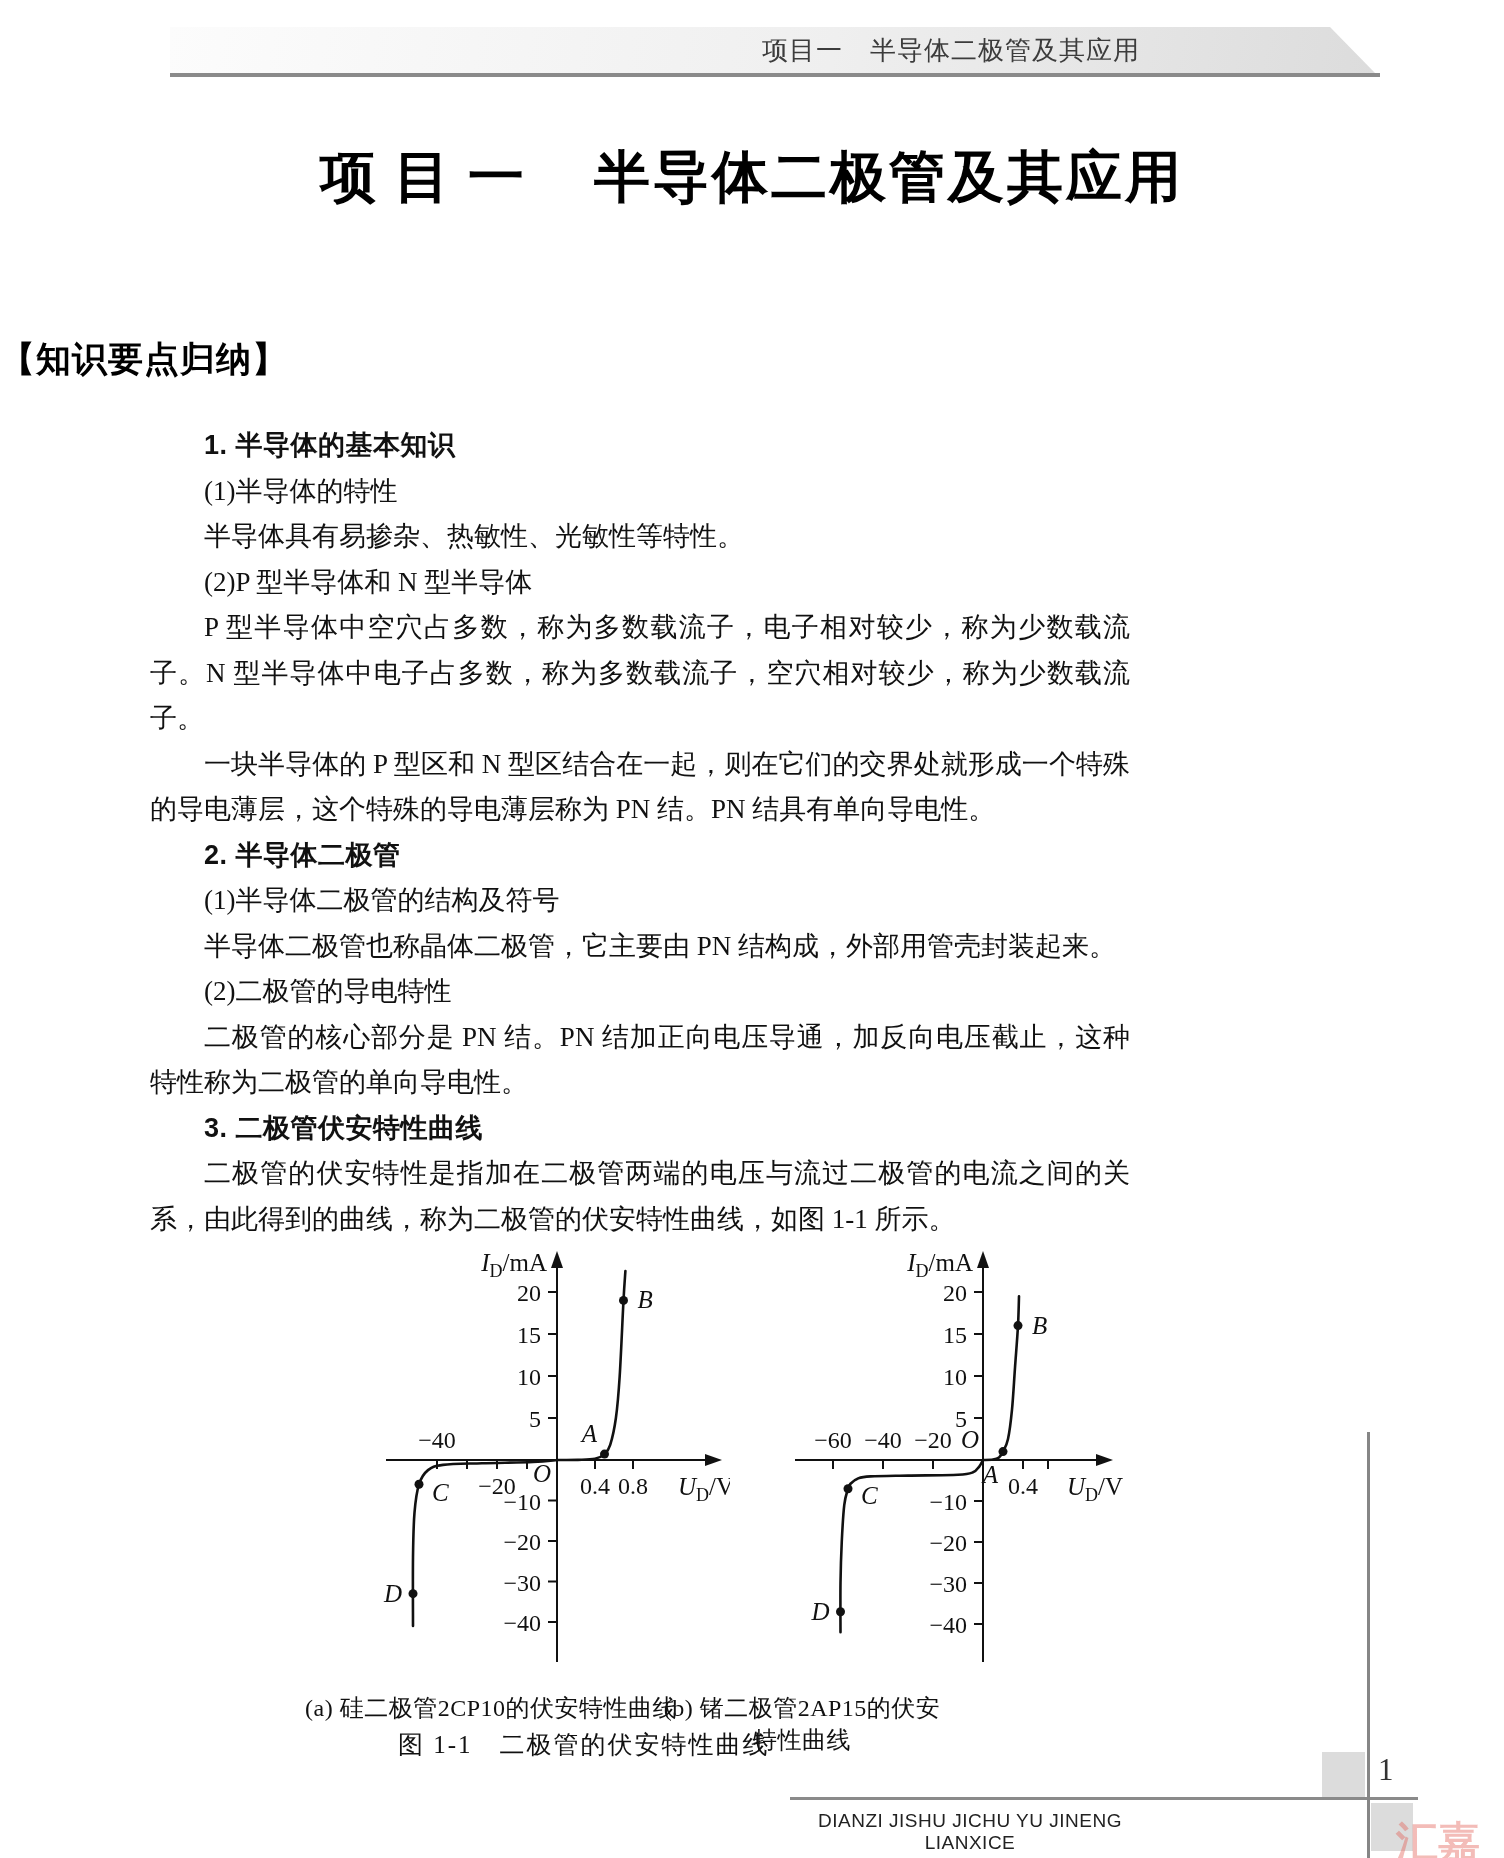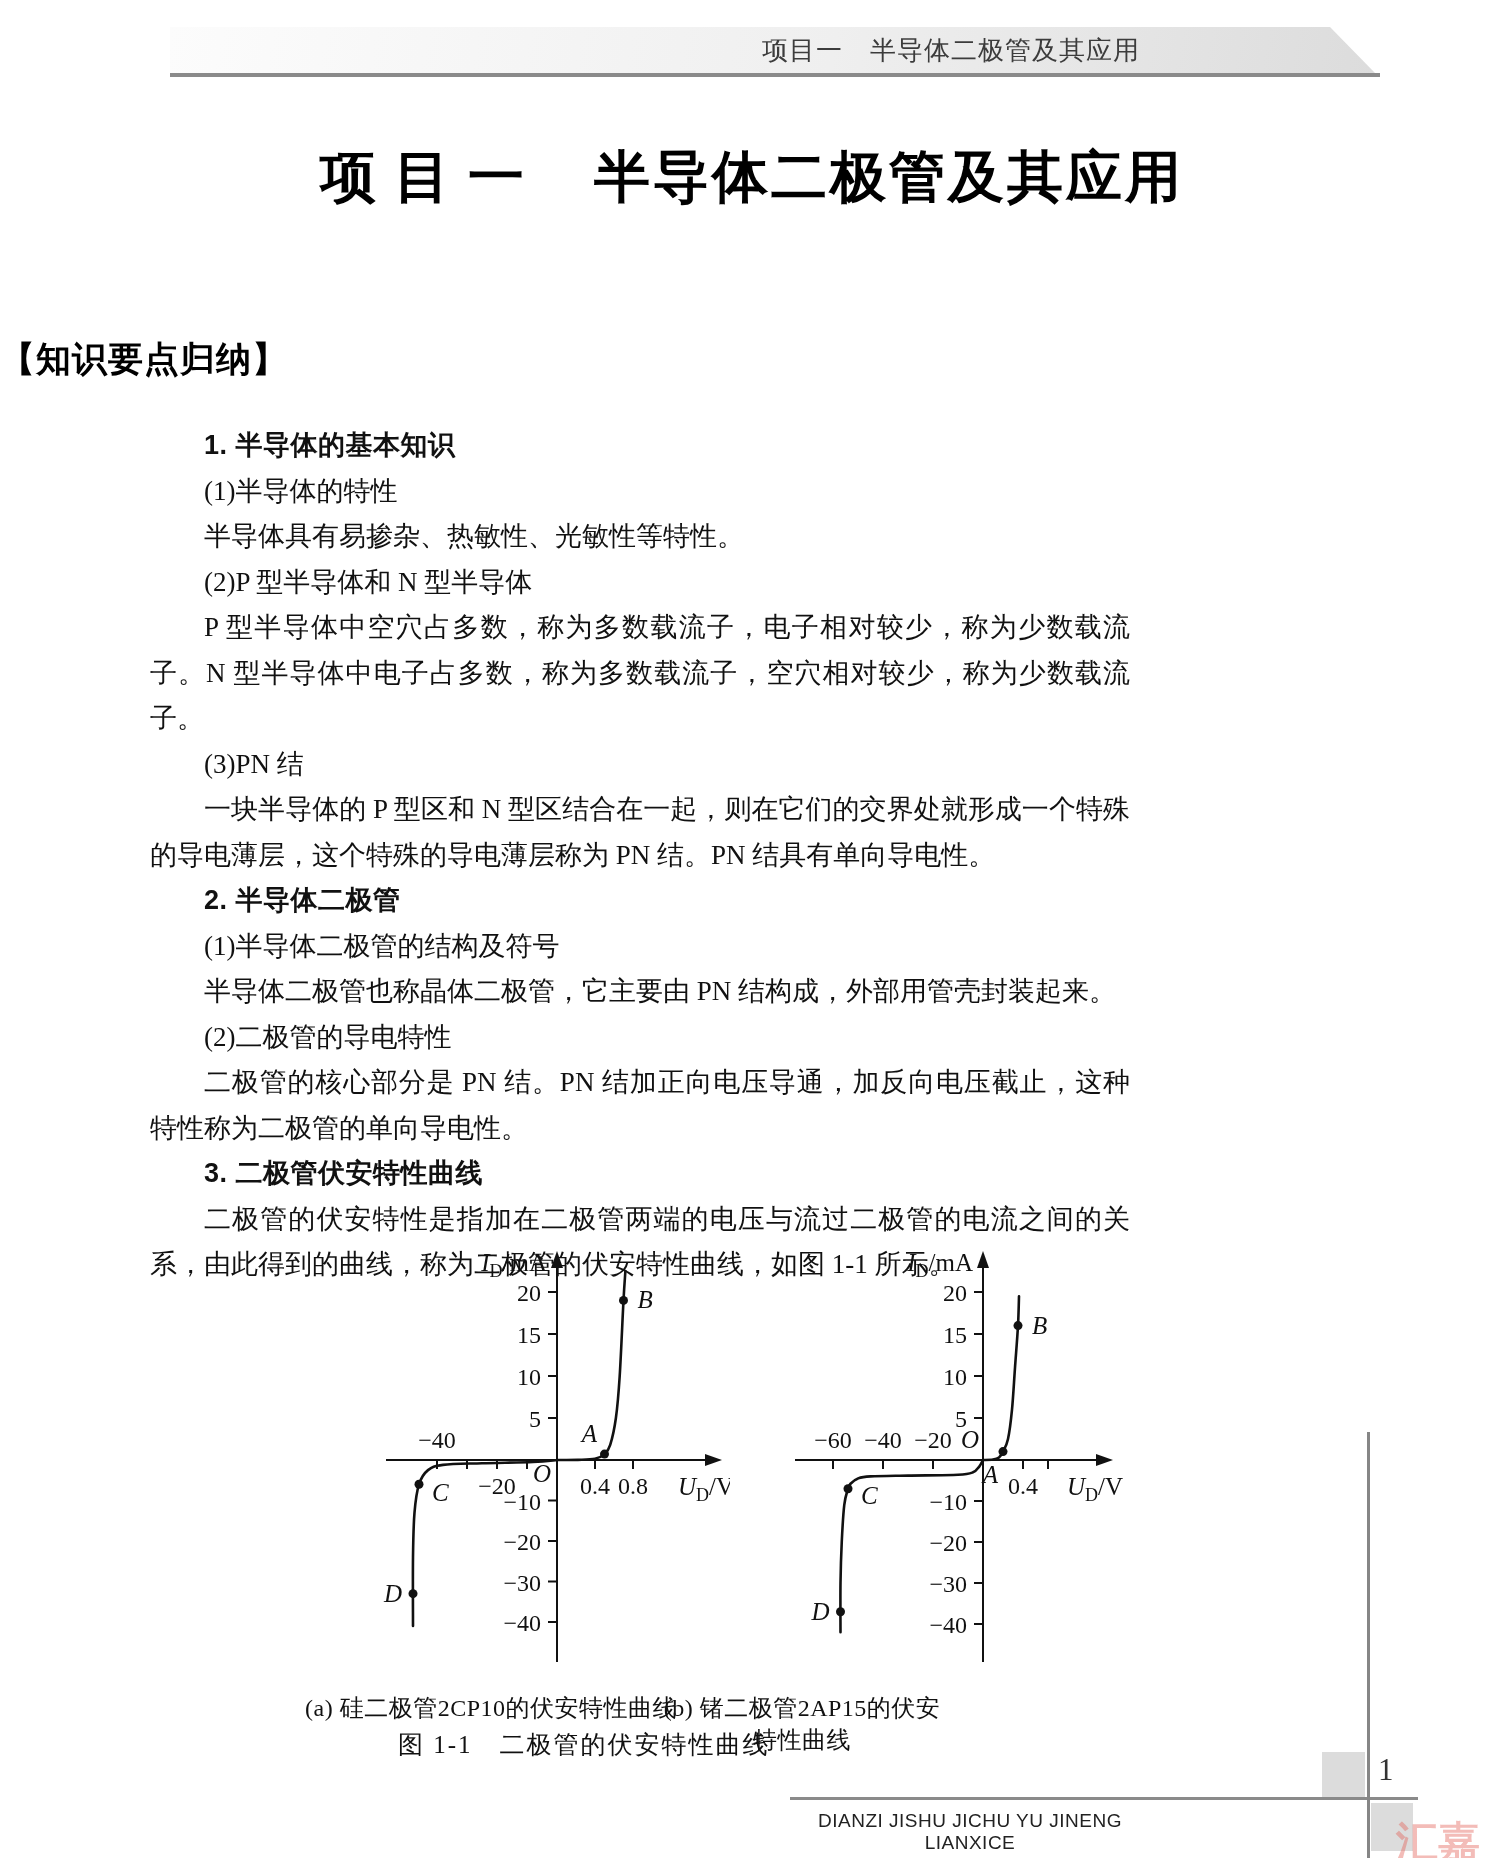--- a/index.html
+++ b/index.html
@@ -85,21 +85,20 @@
 </div>
 
 <div class="abs section-heading">【知识要点归纳】</div>
 
 <div class="abs content">
   <p class="p-num">1. 半导体的基本知识</p>
   <p class="p-sub">(1)半导体的特性</p>
   <p class="p-body">半导体具有易掺杂、热敏性、光敏性等特性。</p>
   <p class="p-sub">(2)P 型半导体和 N 型半导体</p>
   <p class="p-body">P 型半导体中空穴占多数，称为多数载流子，电子相对较少，称为少数载流子。N 型半导体中电子占多数，称为多数载流子，空穴相对较少，称为少数载流子。</p>
-  <p class="p-sub">(3)PN 结</p>
   <p class="p-body">一块半导体的 P 型区和 N 型区结合在一起，则在它们的交界处就形成一个特殊的导电薄层，这个特殊的导电薄层称为 PN 结。PN 结具有单向导电性。</p>
   <p class="p-num">2. 半导体二极管</p>
   <p class="p-sub">(1)半导体二极管的结构及符号</p>
   <p class="p-body">半导体二极管也称晶体二极管，它主要由 PN 结构成，外部用管壳封装起来。</p>
   <p class="p-sub">(2)二极管的导电特性</p>
   <p class="p-body">二极管的核心部分是 PN 结。PN 结加正向电压导通，加反向电压截止，这种特性称为二极管的单向导电性。</p>
   <p class="p-num">3. 二极管伏安特性曲线</p>
   <p class="p-body">二极管的伏安特性是指加在二极管两端的电压与流过二极管的电流之间的关系，由此得到的曲线，称为二极管的伏安特性曲线，如图 1-1 所示。</p>
 </div>
 

